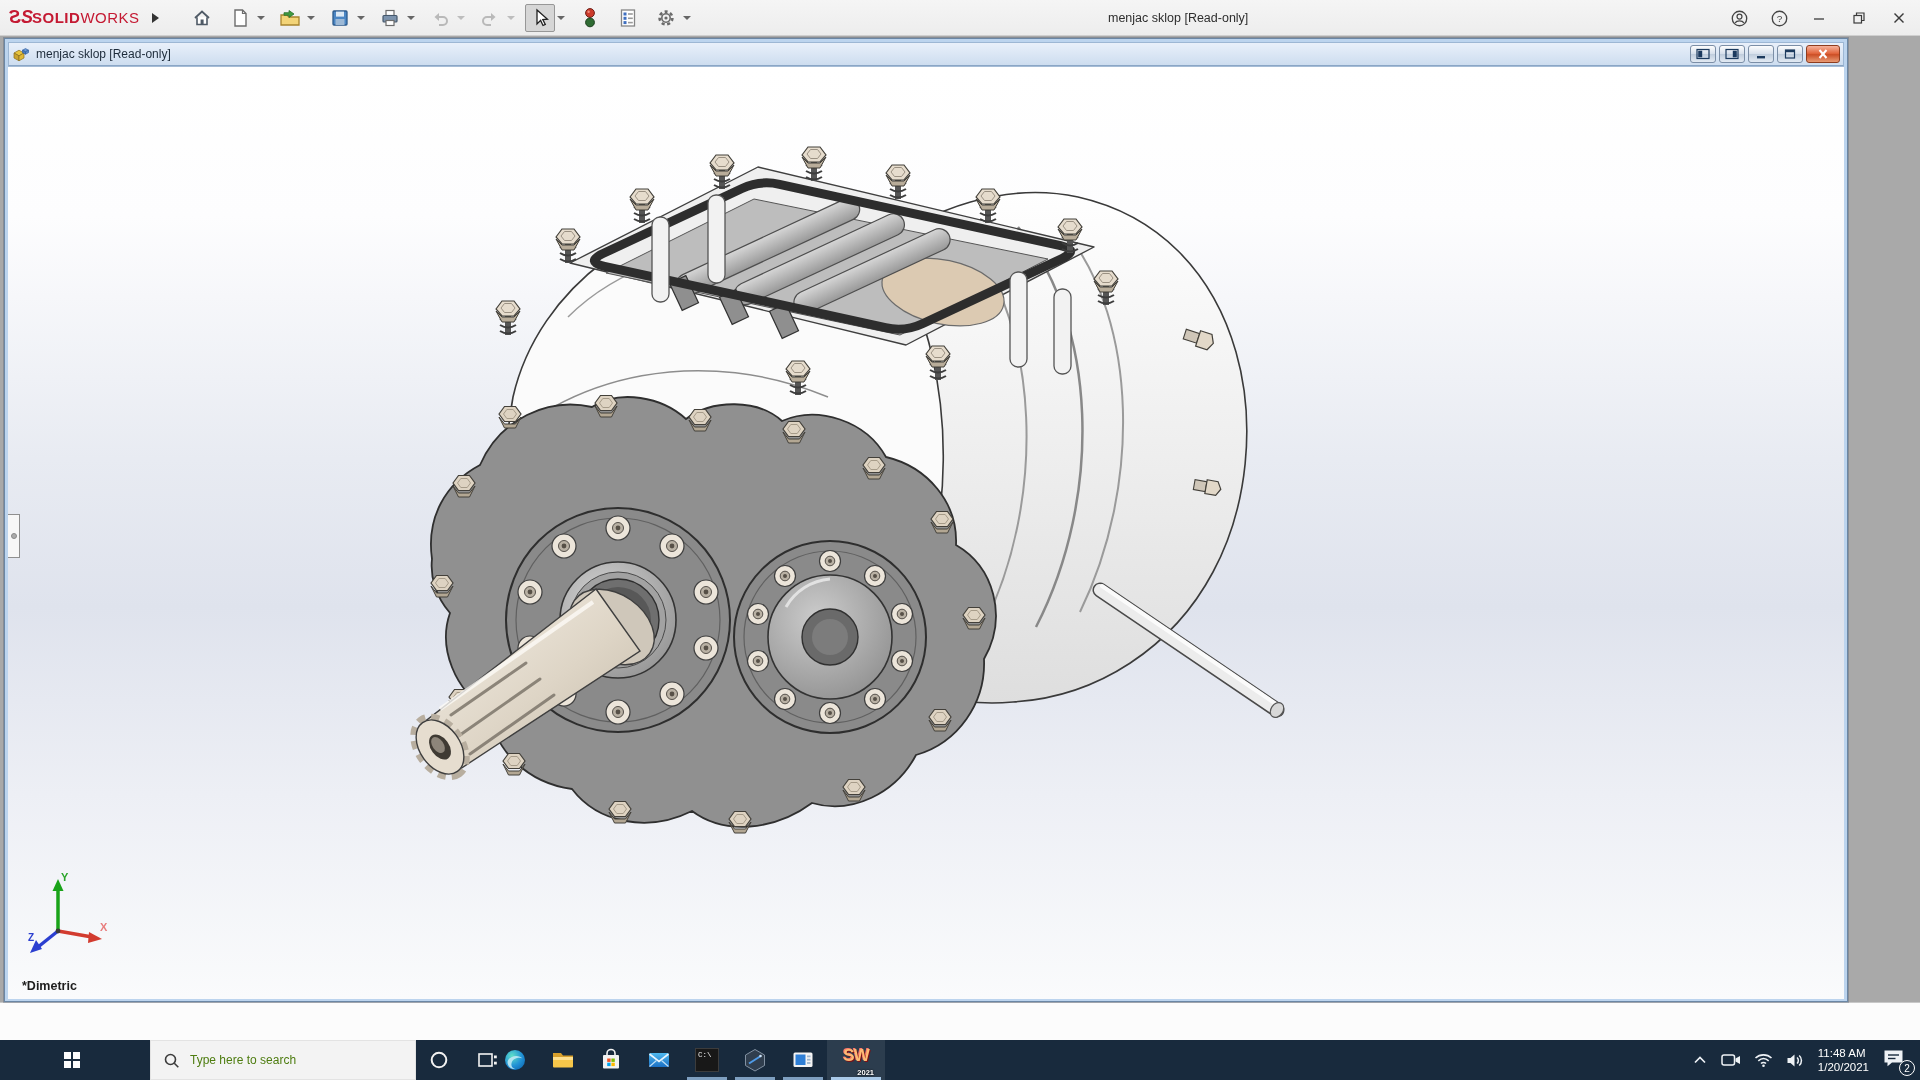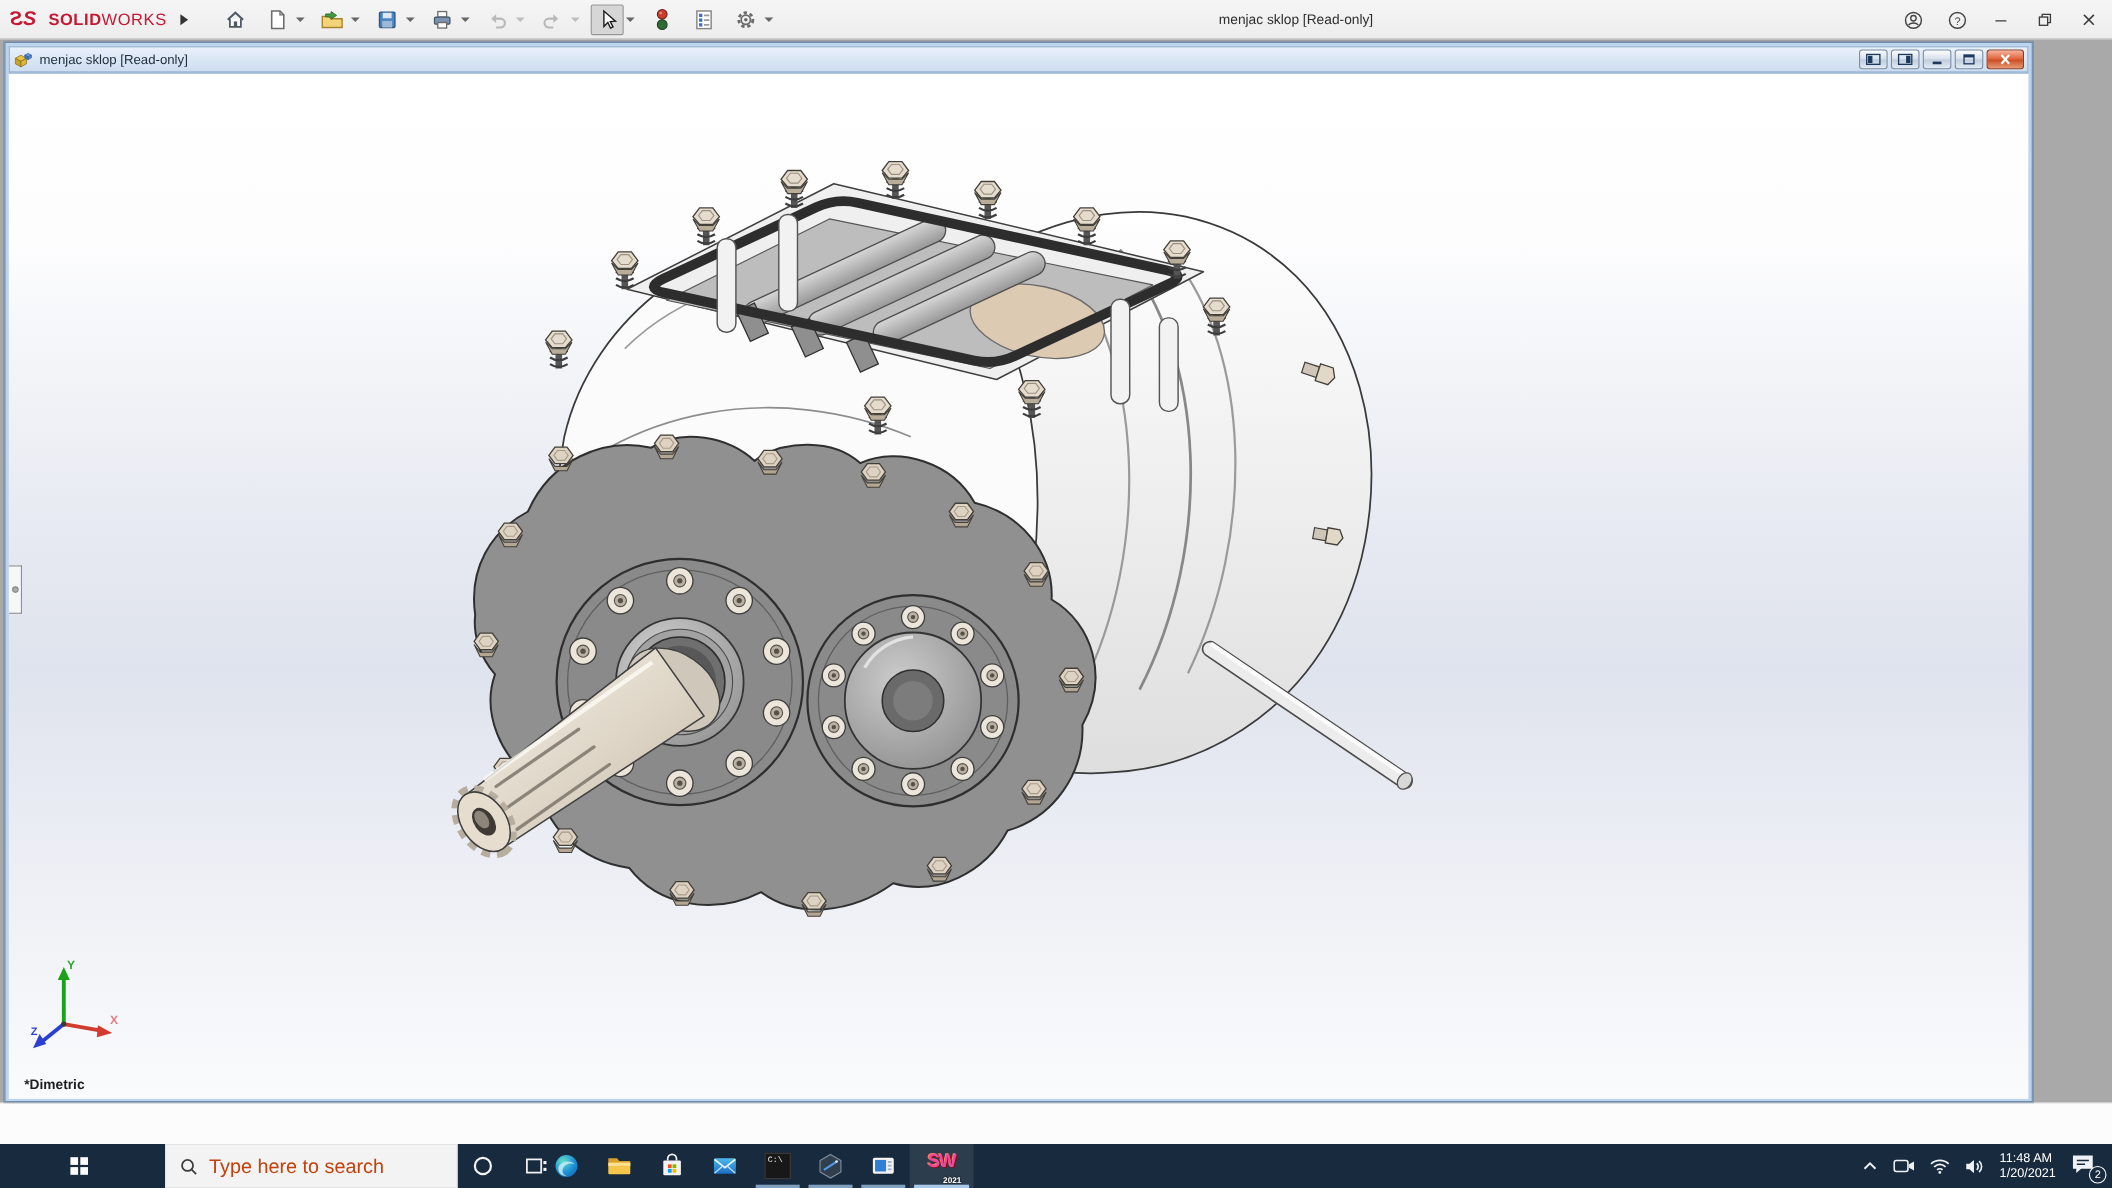--- a/index.html
+++ b/index.html
@@ -6,21 +6,21 @@
   html,body { width:1920px; height:1080px; overflow:hidden; font-family:"Liberation Sans", sans-serif; }
   .screen { position:relative; width:1920px; height:1080px; background:#a9a9a9; }
 
   
   .titlebar { position:absolute; top:0; left:0; width:1920px; height:36px;
     background:linear-gradient(#f5f5f5,#ededed); border-bottom:1px solid #cfcfcf;
     display:flex; align-items:center; z-index:40; }
   .brand { display:flex; align-items:baseline; margin-left:10px; color:#c41932; white-space:nowrap; }
   .ds-mark { font-weight:bold; font-style:italic; font-size:18px; letter-spacing:-1px; }
   .ds-mark .flip { display:inline-block; transform:scaleX(-1); }
-  .word { font-size:15px; letter-spacing:.5px; margin-left:12px; }
+  .word { font-size:15px; letter-spacing:.5px; margin-left:0; }
   .word b { font-weight:bold; }
   .flyout { width:0; height:0; border-left:7px solid #333; border-top:5px solid transparent; border-bottom:5px solid transparent; margin-left:12px; cursor:pointer; }
   .tools { display:flex; align-items:center; margin-left:28px; }
   .tb { width:30px; height:28px; display:flex; align-items:center; justify-content:center; border:1px solid transparent; border-radius:2px; }
   .tb.pressed { background:#d6d6d6; border-color:#979797; }
   .dd { width:12px; height:28px; display:flex; align-items:center; justify-content:center; }
   .dd i { width:0; height:0; border-left:4px solid transparent; border-right:4px solid transparent; border-top:4px solid #666; }
   .dd.dis i { border-top-color:#bdbdbd; }
   .gap { width:8px; }
   .apptitle { position:absolute; left:1108px; top:0; height:36px; line-height:36px; font-size:12.5px; color:#2e2e2e; }
@@ -54,30 +54,30 @@
   .triad { position:absolute; left:18px; bottom:36px; }
   .viewlabel { position:absolute; left:14px; bottom:6px; font-size:12.5px; font-weight:bold; color:#1d1d1d; }
 
   
   .taskbar { position:absolute; left:0; top:1040px; width:1920px; height:40px; background:#182a3d; z-index:50; display:flex; align-items:stretch; }
   .startbtn { position:absolute; left:48px; width:48px; height:40px; display:flex; align-items:center; justify-content:center; }
   .winlogo { display:grid; grid-template-columns:7px 7px; grid-template-rows:7px 7px; gap:1.5px; }
   .winlogo span { background:#fdfdfd; }
   .searchbox { position:absolute; left:150px; width:266px; height:40px; background:#f3f3f3; border:1px solid #e3e3e3;
     display:flex; align-items:center; padding-left:12px; gap:10px; }
-  .searchbox .ph { font-size:18px; color:#c2410c; }
+  .searchbox .ph { font-size:12px; color:#4d7c0f; }
   .tslot { position:absolute; width:48px; height:40px; display:flex; align-items:center; justify-content:center; }
   .apps { position:absolute; left:491px; height:40px; display:flex; }
   .aslot { position:relative; width:48px; height:40px; display:flex; align-items:center; justify-content:center; }
   .aslot.wide { width:58px; }
   .aslot.active { background:rgba(255,255,255,.09); }
   .uline { position:absolute; bottom:0; left:50%; transform:translateX(-50%); height:3px; width:40px; background:#7e9fc0; }
   .uline.hot { width:50px; background:#a9c9e8; }
   .swmark { position:relative; width:40px; height:34px; text-align:center; }
-  .swmark .sw { font-size:17px; font-weight:900; letter-spacing:-1px; color:#ec4899;
+  .swmark .sw { font-size:17px; font-weight:900; letter-spacing:-1px; color:#fdba74;
     text-shadow:1px 1px 0 #7d1016, -1px -1px 0 #ff7a6b; line-height:26px; }
   .swmark .yr { position:absolute; right:2px; bottom:0; font-size:7.5px; font-weight:bold; color:#fff; text-shadow:0 0 2px #000; }
   .cmdicon { width:24px; height:24px; background:#181818; border:1px solid #3c3c3c; color:#efefef;
     font-family:"Liberation Mono", monospace; font-size:7.5px; padding:2px 0 0 2px; }
   .tray { position:absolute; right:0; height:40px; display:flex; align-items:center; gap:13px; padding-right:12px; }
   .clock { color:#fff; font-size:11.5px; line-height:14px; text-align:left; }
   .actioncenter { position:relative; width:26px; height:24px; }
   .badge { position:absolute; right:-7px; bottom:-4px; width:16px; height:16px; border-radius:50%;
     background:#182a3d; border:1.5px solid #fff; color:#fff; font-size:10px; display:flex; align-items:center; justify-content:center; }
   svg { display:block; }

